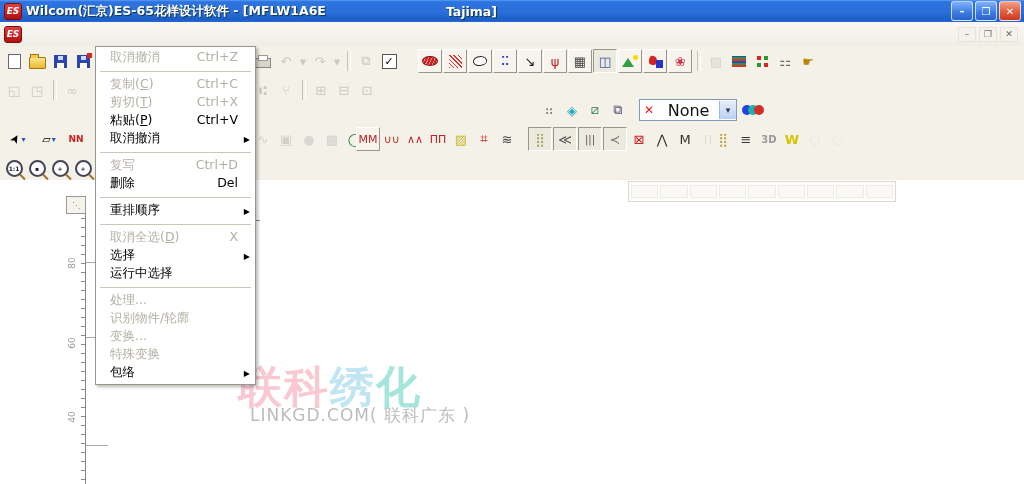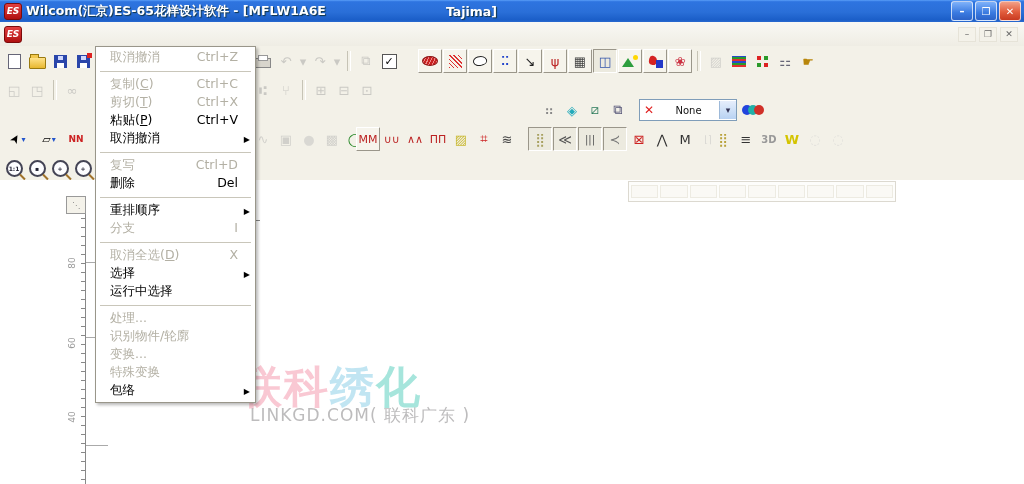--- a/index.html
+++ b/index.html
@@ -81,21 +81,21 @@
   .i-mag{position:relative;width:13px;height:13px;border:2px solid #445;border-radius:50%;
     display:flex;align-items:center;justify-content:center;background:#fdfdff;}
   .i-mag::after{content:"";position:absolute;width:7px;height:2px;background:#a0722a;
     transform:rotate(45deg);bottom:-3px;right:-5px;}
   .mag-sub{font-size:6px;color:#223;font-weight:bold;}
 
   
   .combo{display:flex;align-items:center;width:96px;height:20px;background:#fff;
     border:1px solid #7f9db9;margin:0 3px;}
   .combo .x{color:#e02020;font-size:12px;padding:0 4px;font-weight:bold;}
-  .combo .val{flex:1;text-align:center;font-size:10px;color:#111;}
+  .combo .val{flex:1;text-align:center;font-size:16px;color:#111;}
   .combo .arrow{width:16px;height:18px;display:flex;align-items:center;justify-content:center;
     background:linear-gradient(#e6eefb,#b8d2f2);border-left:1px solid #9db9d9;color:#335;font-size:9px;}
   .palette{display:flex;align-items:center;margin-left:2px;}
   .pc{width:10px;height:10px;border-radius:50%;}
   .pc+.pc{margin-left:-4px;}
 
   
   .workspace{position:absolute;left:0;top:180px;width:1024px;height:304px;background:#fff;}
   .dock-ph{position:absolute;left:628px;top:1px;width:262px;height:17px;border:1px solid #dcd9d0;
     display:flex;gap:2px;align-items:center;padding:1px 2px;background:#fdfdfb;}
@@ -403,24 +403,20 @@
       </div>
       <div class="mi">
         <span>删除</span>
         <span class="sc">Del</span>
       </div>
       <div class="msep"></div>
       <div class="mi">
         <span>重排顺序</span>
         <span class="sub">▶</span>
       </div>
-      <div class="mi dis">
-        <span>分支</span>
-        <span class="sc">I</span>
-      </div>
       <div class="msep"></div>
       <div class="mi dis">
         <span>取消全选(<u>D</u>)</span>
         <span class="sc">X</span>
       </div>
       <div class="mi">
         <span>选择</span>
         <span class="sub">▶</span>
       </div>
       <div class="mi">

